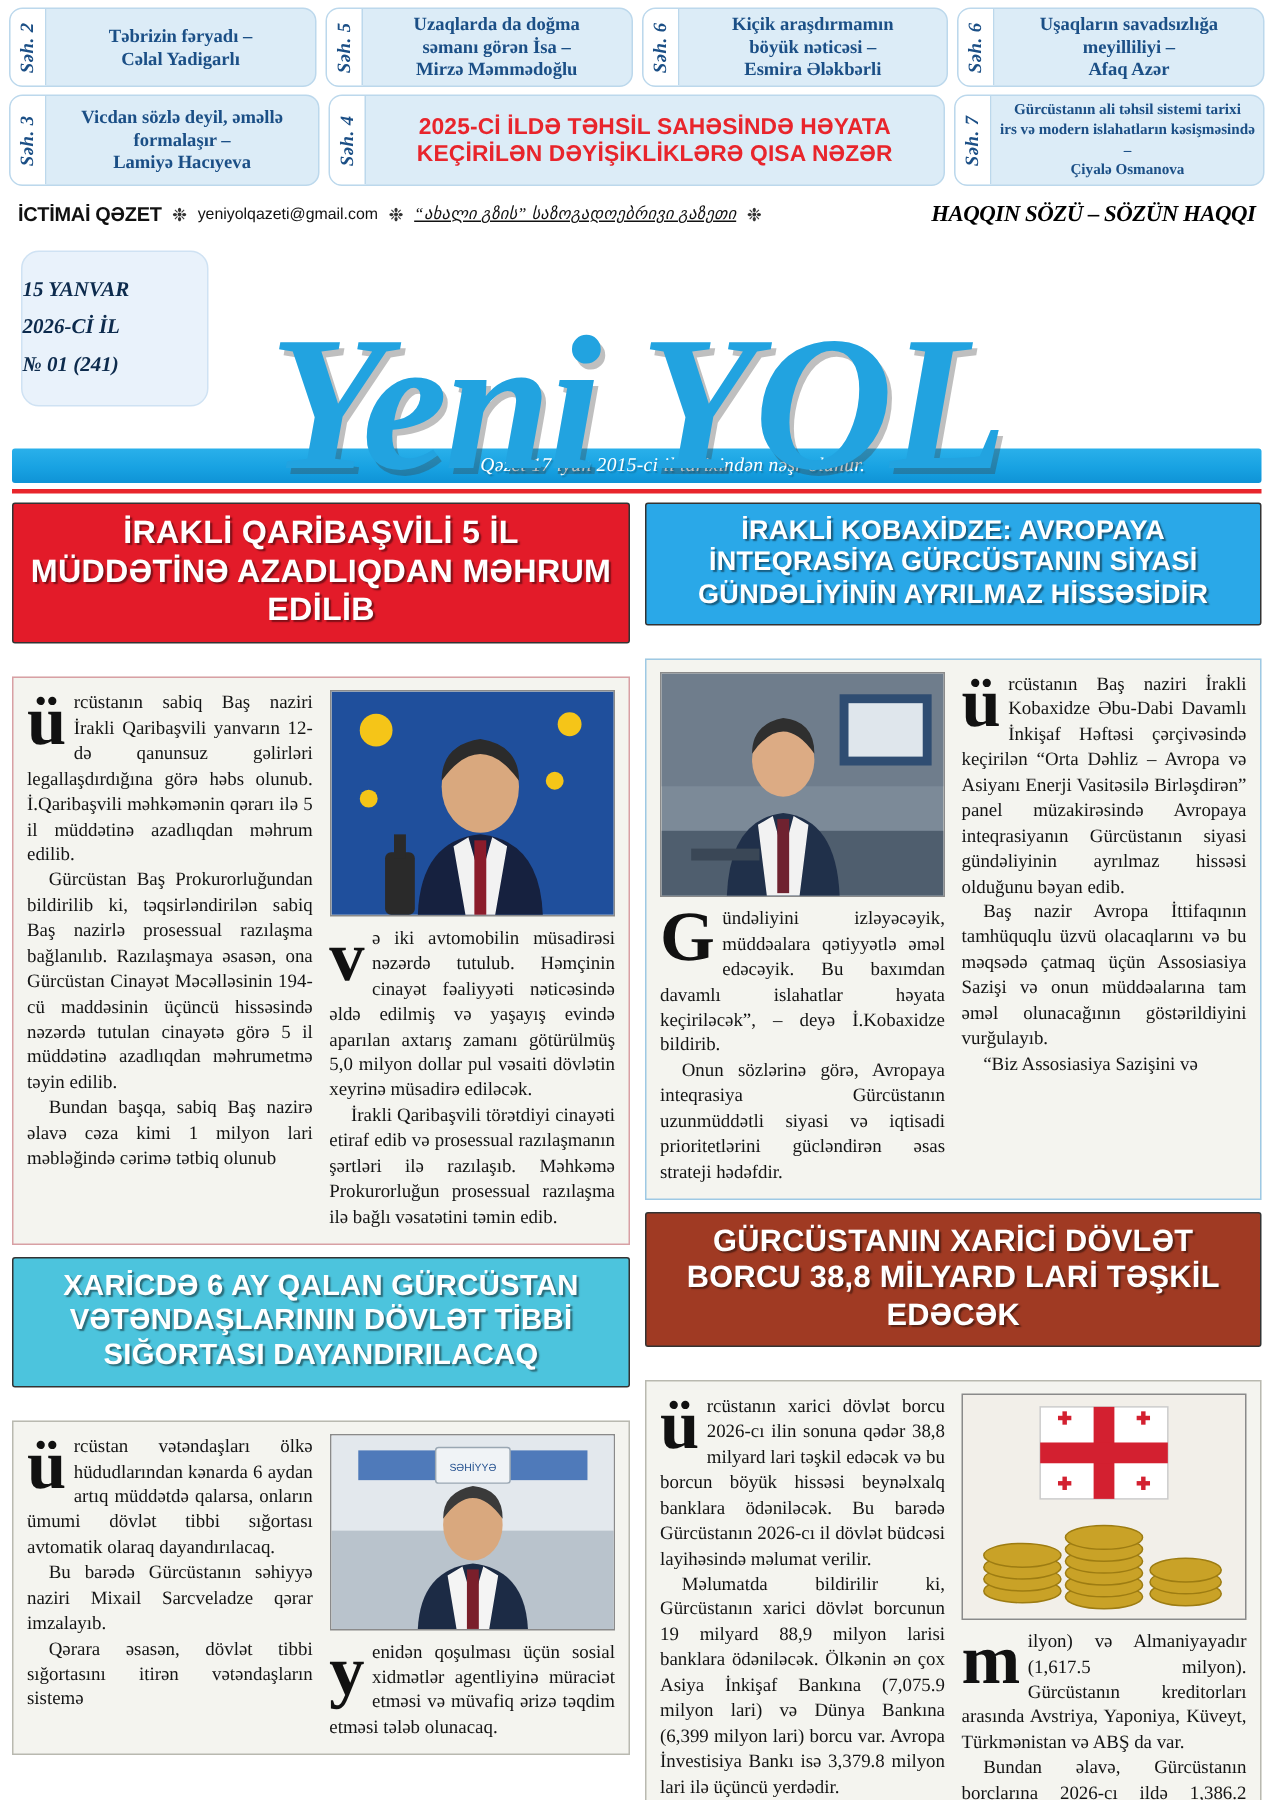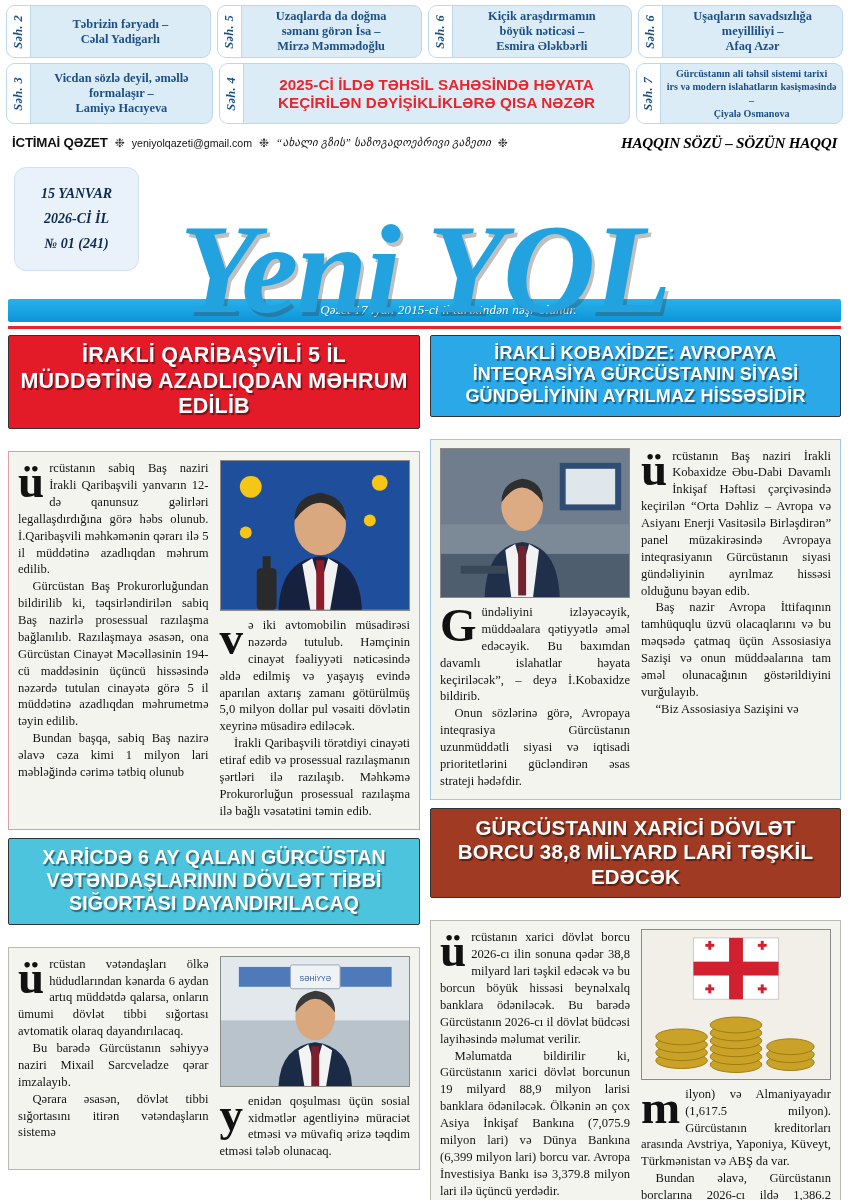--- a/index.html
+++ b/index.html
@@ -47,33 +47,33 @@
   .infobar {
     display:flex; align-items:center; justify-content:space-between;
     padding: 3px 12px 2px 12px; gap:14px;
   }
   .info-left { display:flex; align-items:center; gap:7px; }
   .ict {
     font-family:"Liberation Sans", sans-serif;
     font-weight:bold; font-size:13.3px; color:#111; letter-spacing:-.2px;
   }
   .mailtxt { font-family:"Liberation Sans", sans-serif; font-size:10.6px; color:#111; }
-  .geo { font-style:italic; font-size:11px; color:#111; letter-spacing:.2px; }
+  .geo { font-style:italic; font-size:11px; color:#111; letter-spacing:.2px;text-decoration:underline; }
   .slogan {
     font-family:"Liberation Serif", serif; font-style:italic;
     font-weight:bold; font-size:15.2px; color:#000; letter-spacing:-.3px;
   }
   .floret { font-size:12px; color:#333; line-height:1; }
 
   
   .masthead { position:relative; height:145px; }
   .datebox {
     position:absolute; left:14px; top:13px; width:125px; height:104px;
     background:#e9f2fb; border:1px solid #cfe2f3; border-radius:12px;
-    display:flex; flex-direction:column; align-items:center; justify-content:center;
+    display:flex; flex-direction:column; align-items:flex-start; justify-content:center;
     gap:9px;
   }
   .datebox div {
     font-style:italic; font-weight:bold; font-size:14px; color:#0d2b4d;
     white-space:nowrap;
   }
   .logo {
     position:absolute; left:0; right:0; top:-2px; text-align:center;
     font-family:"Liberation Serif", serif;
     font-style:italic; font-weight:bold;

